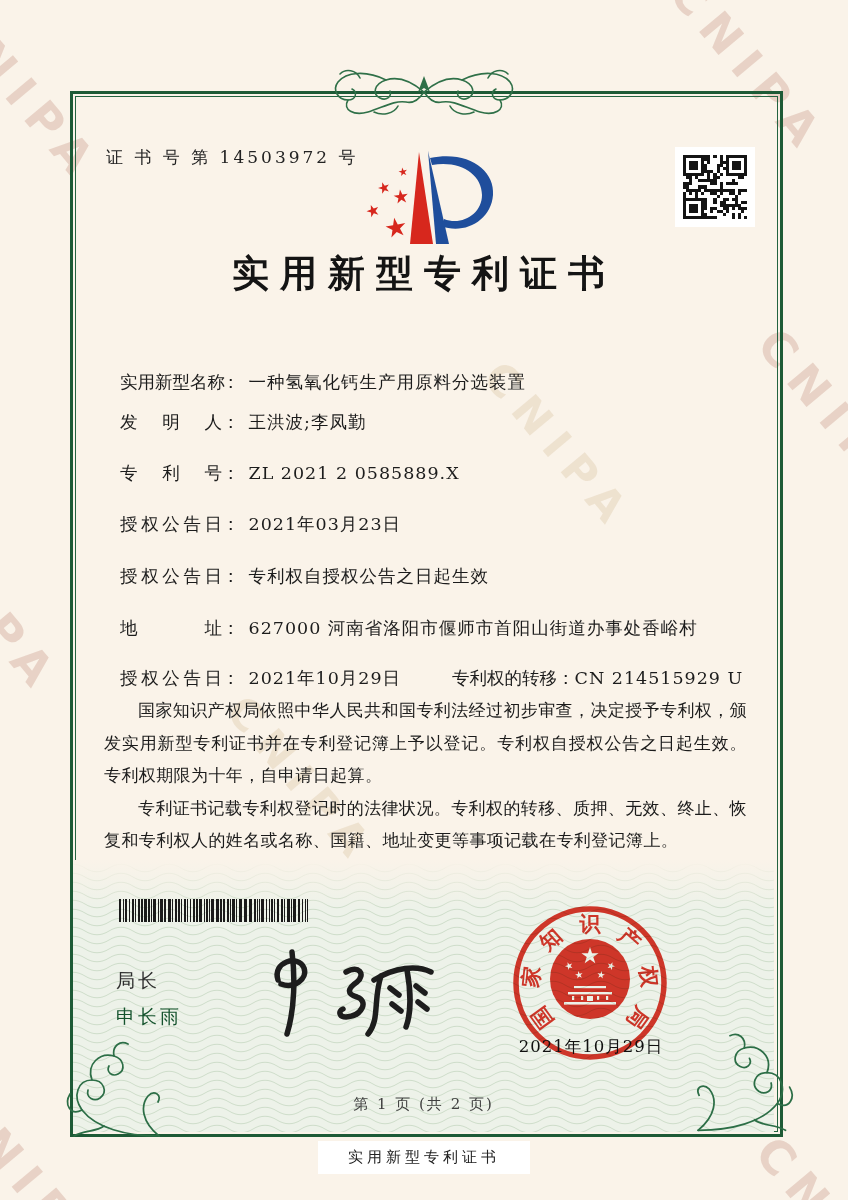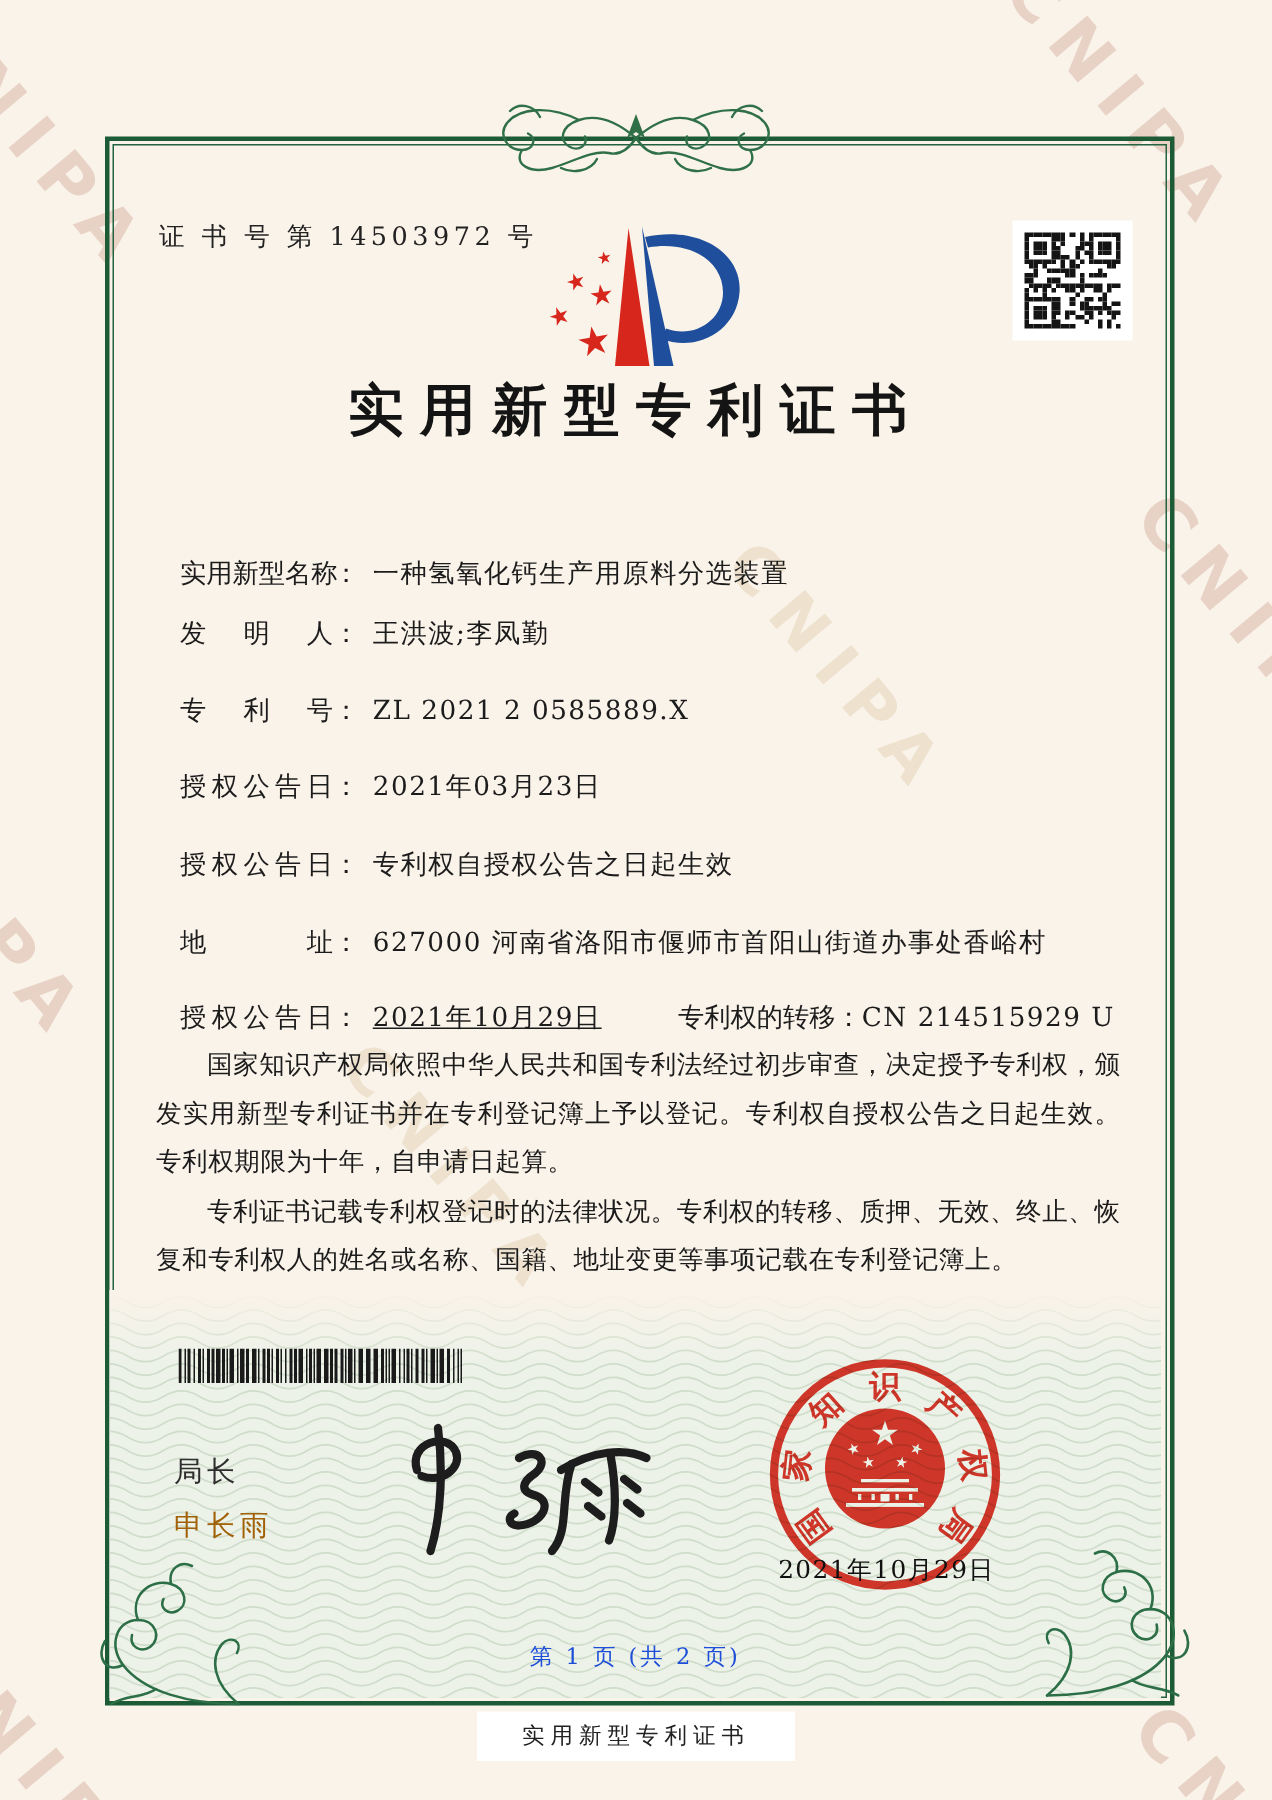--- a/index.html
+++ b/index.html
@@ -57,26 +57,26 @@
   .grant-no{position:absolute;left:452px;font-size:17.5px;white-space:nowrap;}
   
   .paras{position:absolute;left:104px;top:694px;width:643px;}
   .paras p{margin:0;font-size:17px;line-height:32.5px;text-align:justify;text-indent:2em;letter-spacing:.4px;color:#1b1b1b;}
   
   .barcode{position:absolute;left:119px;top:899px;width:218px;height:23px;display:flex;align-items:stretch;overflow:hidden;}
   .barcode i{display:block;background:#1a1a1a;height:100%;}
   .director-title{position:absolute;left:116px;top:968px;font-size:19px;letter-spacing:3px;
     font-family:"DejaVu Sans","Liberation Sans",sans-serif;color:#2e2e2e;}
   .director-name{position:absolute;left:116px;top:1004px;font-size:19px;letter-spacing:3px;
-    font-family:"DejaVu Sans","Liberation Sans",sans-serif;color:#a16207;}
+    font-family:"DejaVu Sans","Liberation Sans",sans-serif;color:#14532d;}
   .signature{position:absolute;left:218px;top:920px;width:235px;height:125px;}
   .seal{position:absolute;left:509px;top:902px;width:162px;height:162px;opacity:.93;mix-blend-mode:multiply;}
   .seal-date{position:absolute;left:515px;top:1036px;width:152px;text-align:center;
     font-size:16.5px;letter-spacing:1px;color:#101010;}
-  .page-info{position:absolute;left:70px;width:707px;top:1095px;text-align:center;font-size:15px;letter-spacing:2px;color:#1d4ed8;}
+  .page-info{position:absolute;left:70px;width:707px;top:1095px;text-align:center;font-size:15px;letter-spacing:2px;color:#404040;}
   .cont-note{
     position:absolute;left:50%;top:1141px;transform:translateX(-50%);
     background:#ffffff;padding:7px 30px;font-size:15px;letter-spacing:4px;color:#222;white-space:nowrap;
   }
   .ornament-top{position:absolute;left:302px;top:62px;width:244px;height:58px;}
   .flourish-bl{position:absolute;left:56px;top:1040px;width:105px;height:100px;}
   .flourish-br{position:absolute;left:696px;top:1028px;width:108px;height:110px;transform:scaleX(-1);}
 </style>
 </head>
 <body>
@@ -381,21 +381,21 @@
 <div class="field" style="top:512px;">
   <span class="flabel">授权公告日</span><span class="fcolon">：</span><span class="fvalue">2021年03月23日</span>
 </div>
 <div class="field" style="top:564px;">
   <span class="flabel">授权公告日</span><span class="fcolon">：</span><span class="fvalue">专利权自授权公告之日起生效</span>
 </div>
 <div class="field" style="top:616px;">
   <span class="flabel">地址</span><span class="fcolon">：</span><span class="fvalue">627000  河南省洛阳市偃师市首阳山街道办事处香峪村</span>
 </div>
 
-<div class="field" style="top:666px;text-decoration:underline;">
+<div class="field" style="top:666px;">
   <span class="flabel">授权公告日</span><span class="fcolon">：</span><span class="fvalue">2021年10月29日</span>
 </div>
 <div class="grant-no" style="top:666px;">
   <span>专利权的转移</span><span>：</span><span class="fvalue">CN 214515929 U</span>
 </div>
 
 <div class="paras">
   <p>国家知识产权局依照中华人民共和国专利法经过初步审查，决定授予专利权，颁发实用新型专利证书并在专利登记簿上予以登记。专利权自授权公告之日起生效。专利权期限为十年，自申请日起算。</p>
   <p>专利证书记载专利权登记时的法律状况。专利权的转移、质押、无效、终止、恢复和专利权人的姓名或名称、国籍、地址变更等事项记载在专利登记簿上。</p>
 </div>

